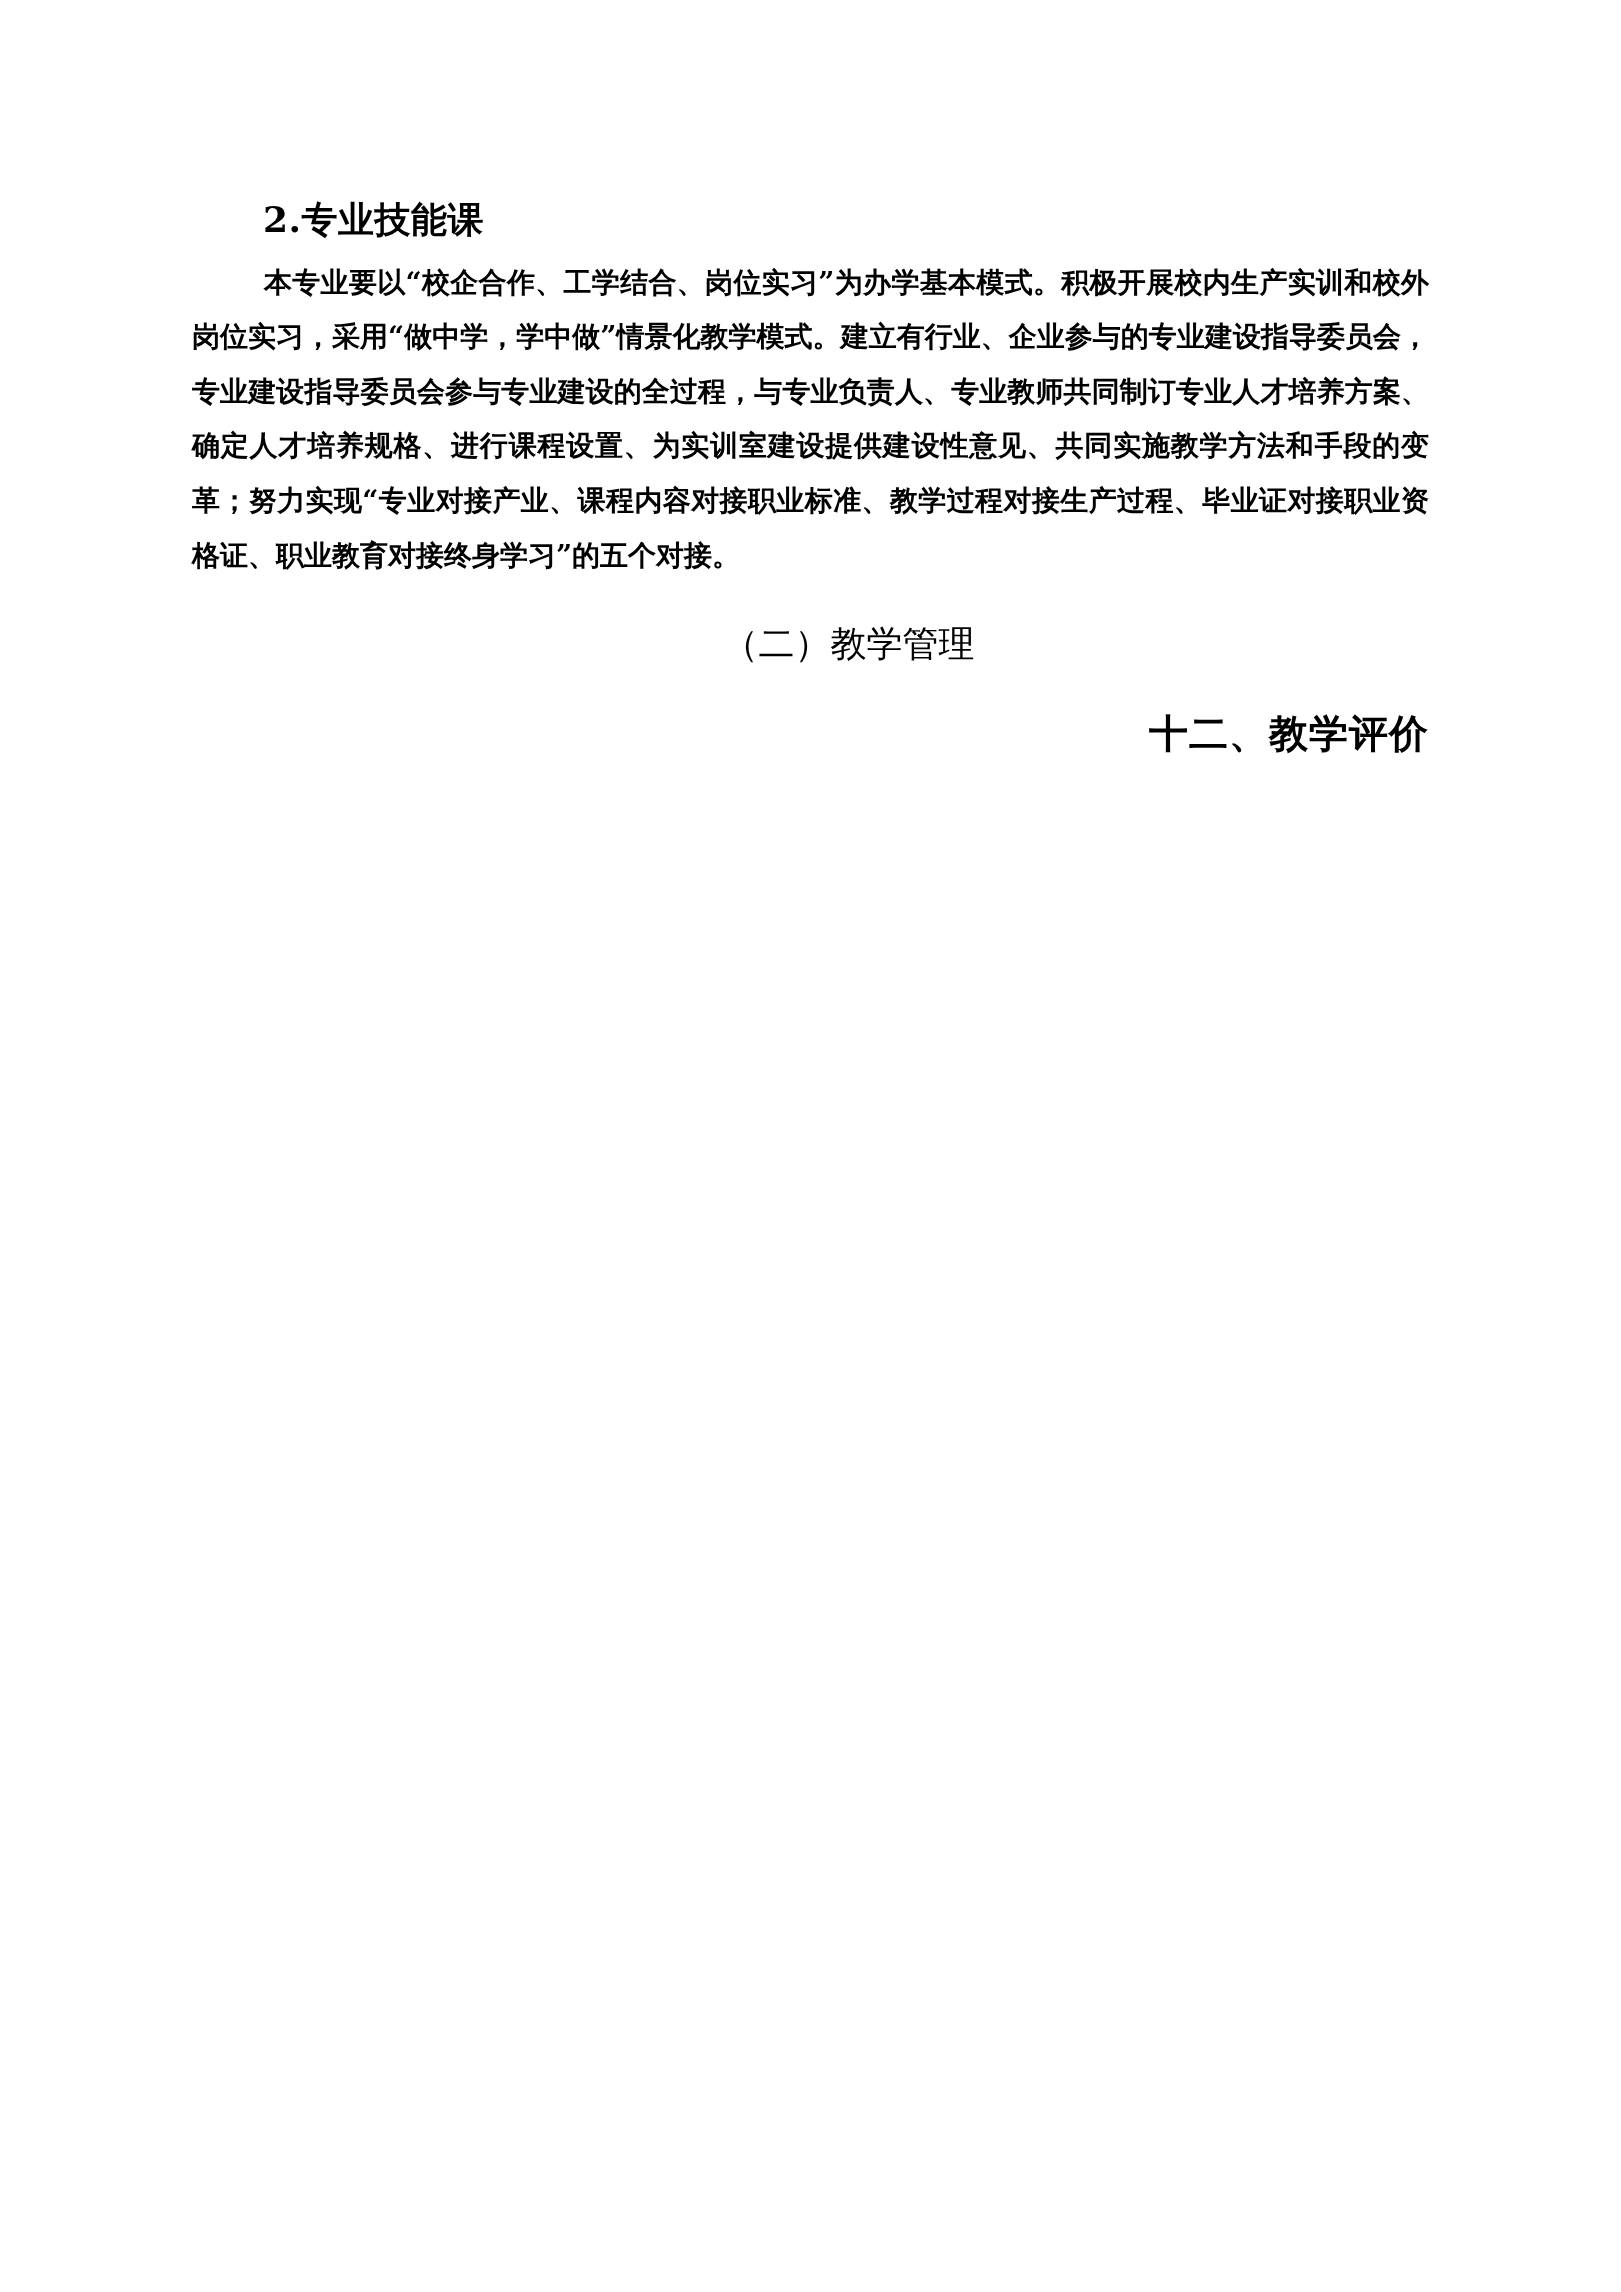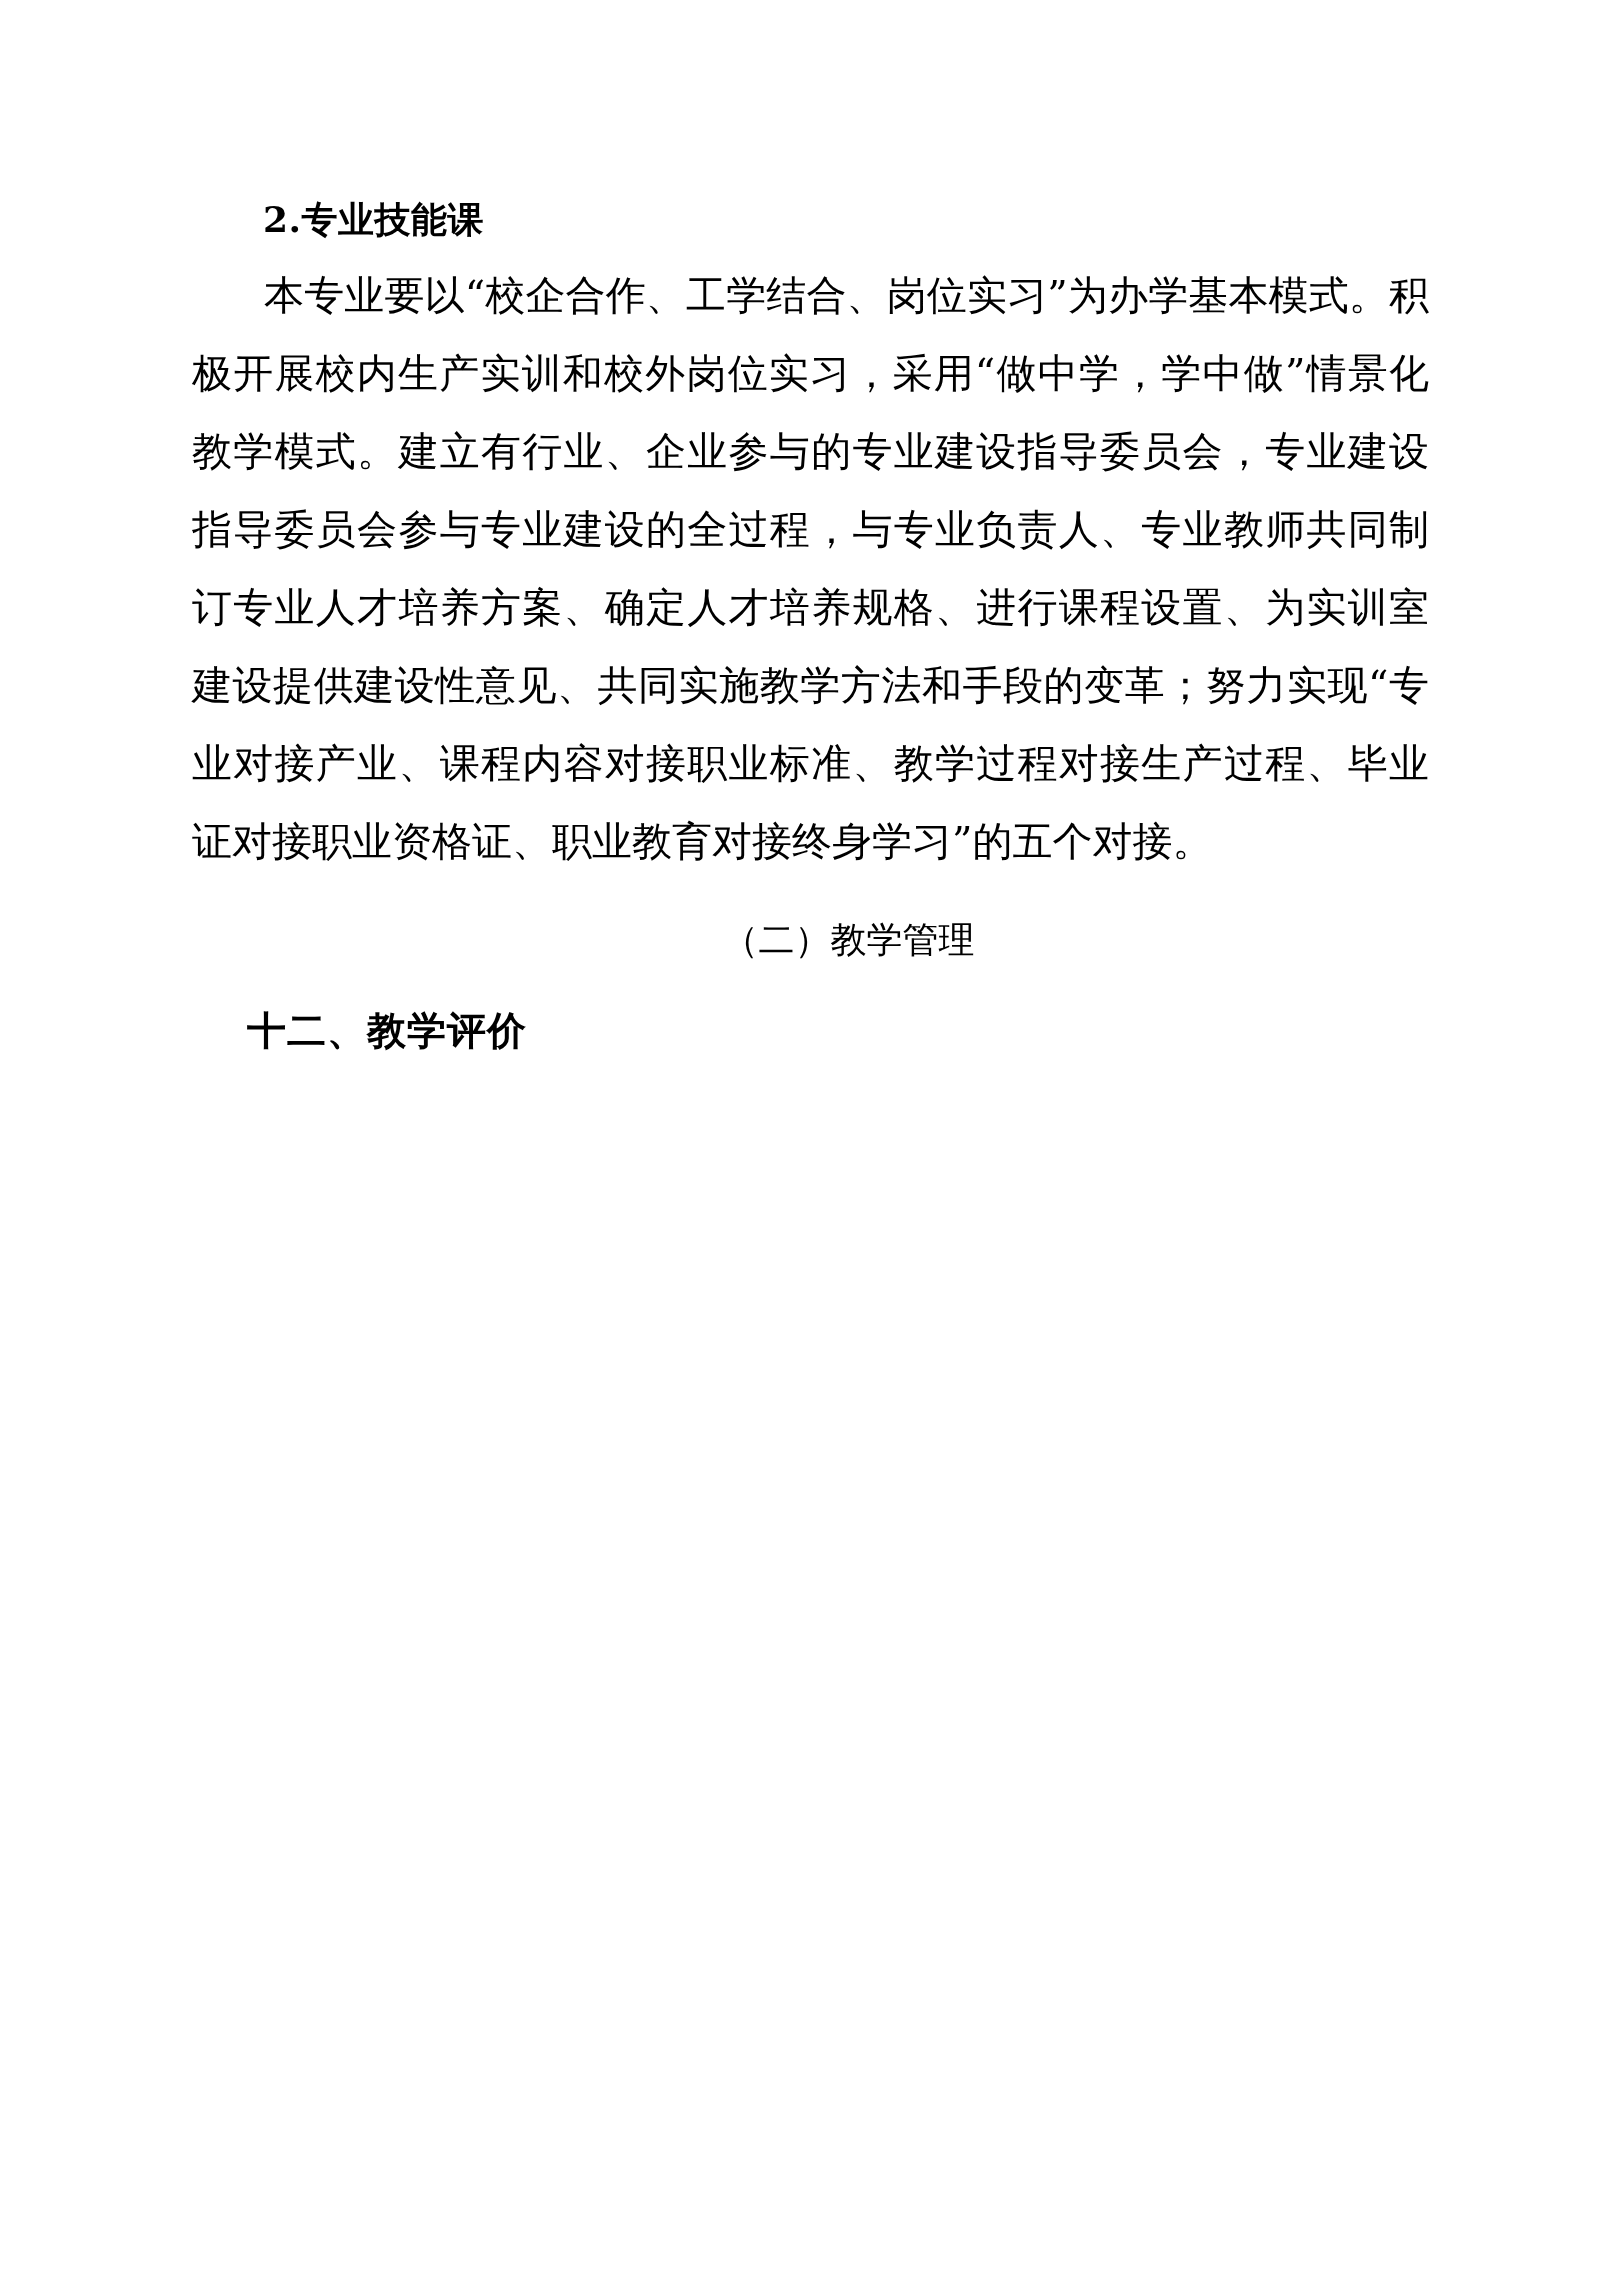--- a/index.html
+++ b/index.html
@@ -32,36 +32,38 @@
     padding-left: 71px;
     line-height: 1.55;
   }
   .heading-major {
     font-size: 39px;
     font-weight: 700;
     letter-spacing: 1px;
     margin: 13.7px 0 5.9px 0;
     padding-left: 55px;
     line-height: 1.55;
+    text-align: right;
   }
   .heading-sub {
     font-size: 36px;
     font-weight: 400;
     margin: 15.7px 0 7.8px 0;
     padding-left: 76px;
     line-height: 1.6;
     text-align: center;
   }
   .para {
-    font-size: 40px;
+    font-size: 28px;
     line-height: 1.95;
     text-align: justify;
     text-justify: inter-ideograph;
     margin: 0 0 5.9px 0;
     text-indent: 72px;
+    font-weight: bold;
   }
   .para.no-indent {
     text-indent: 0;
   }
   .para.tight {
     line-height: 1.92;
   }
   .spacer-sm { height: 9.8px; }
 </style>
 </head>

